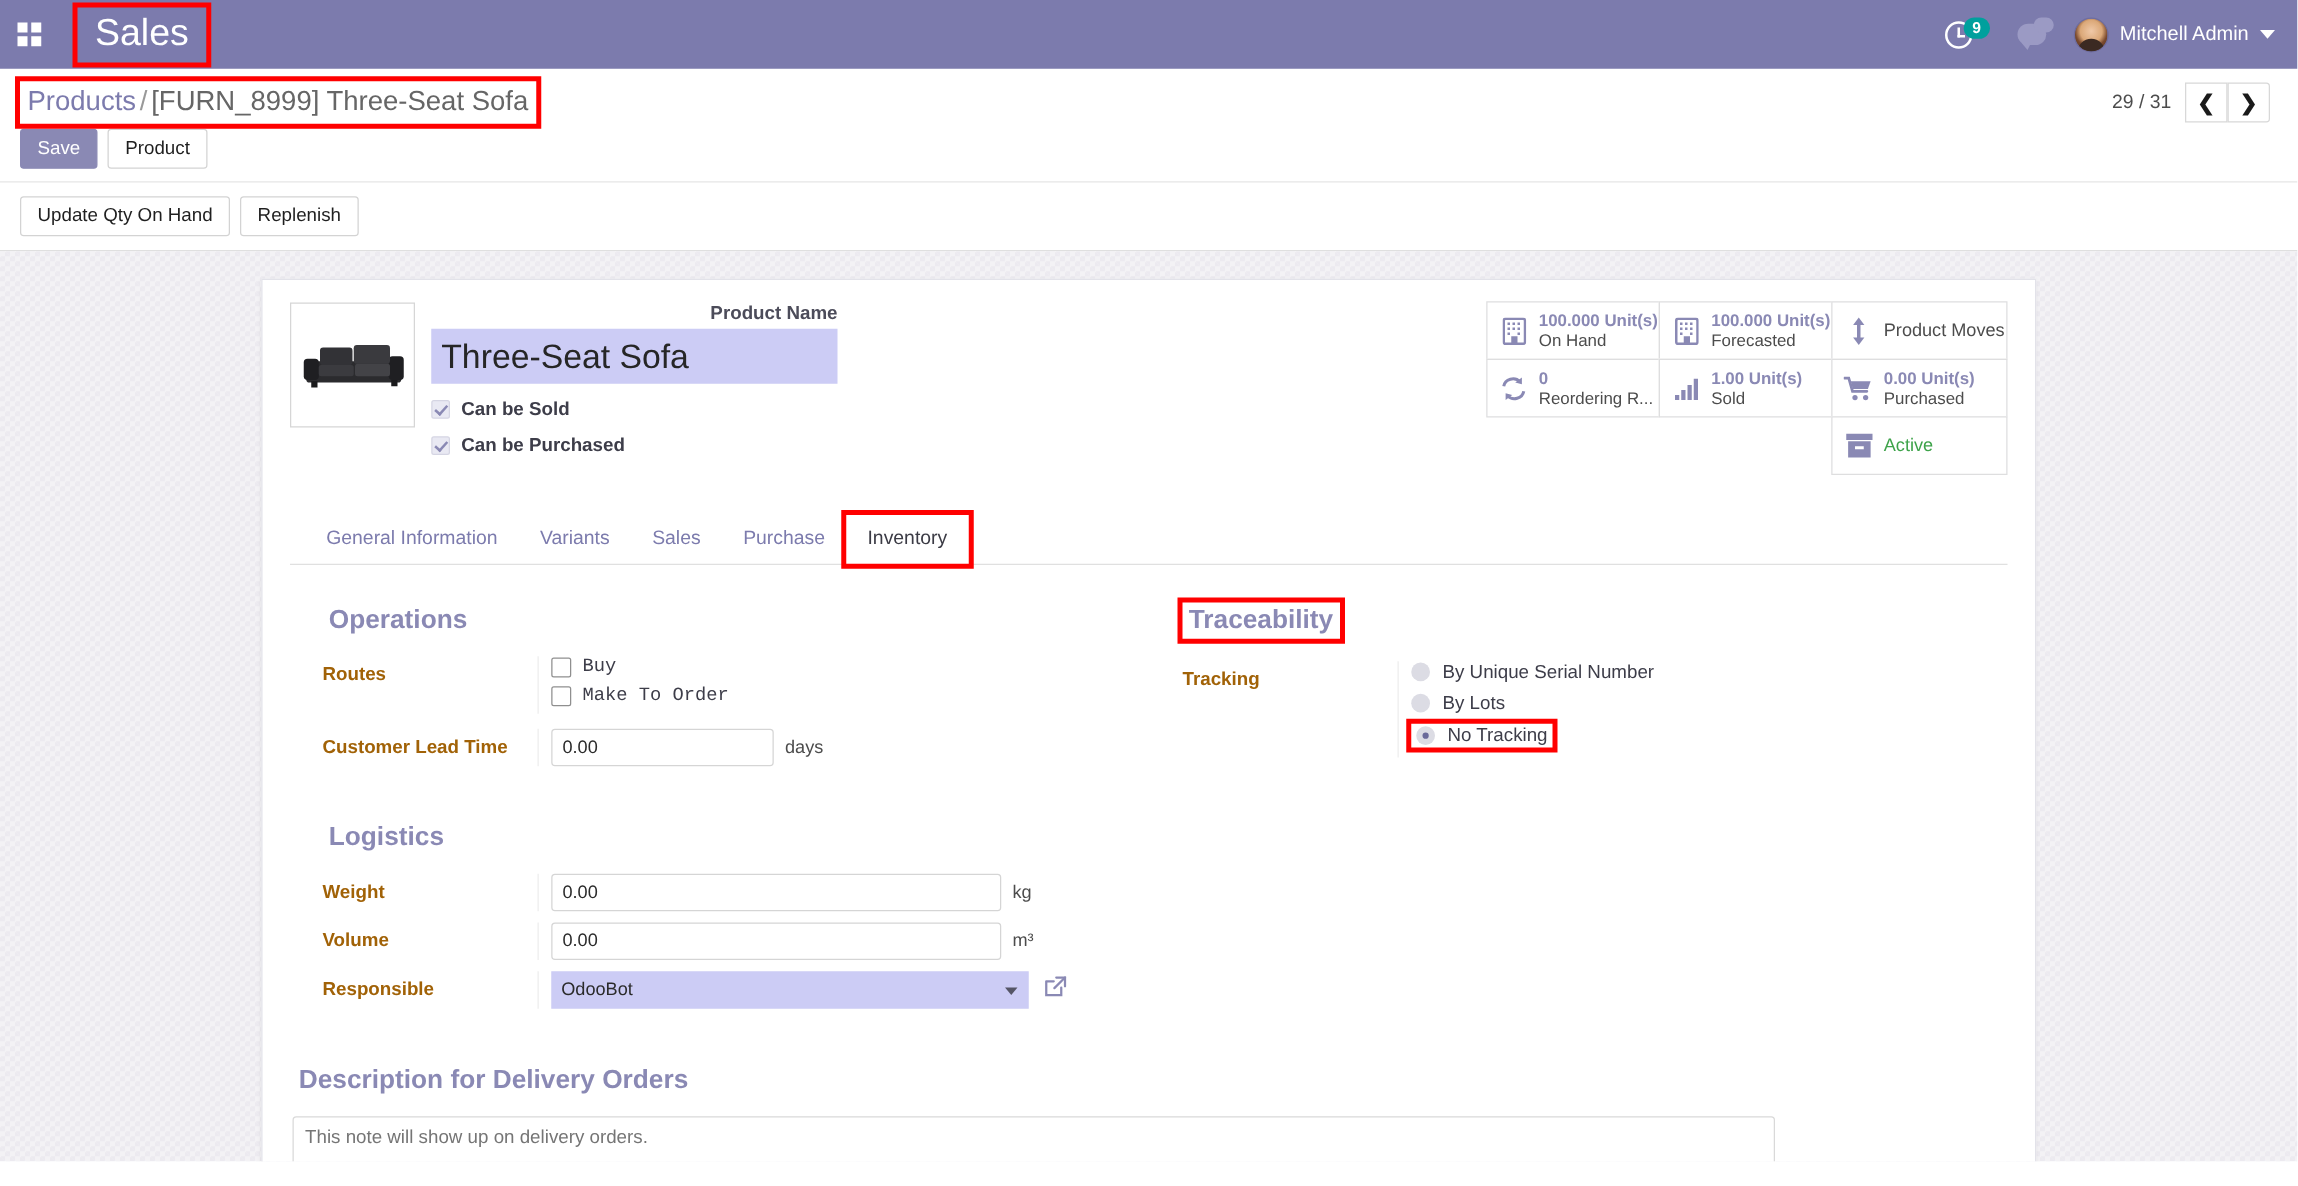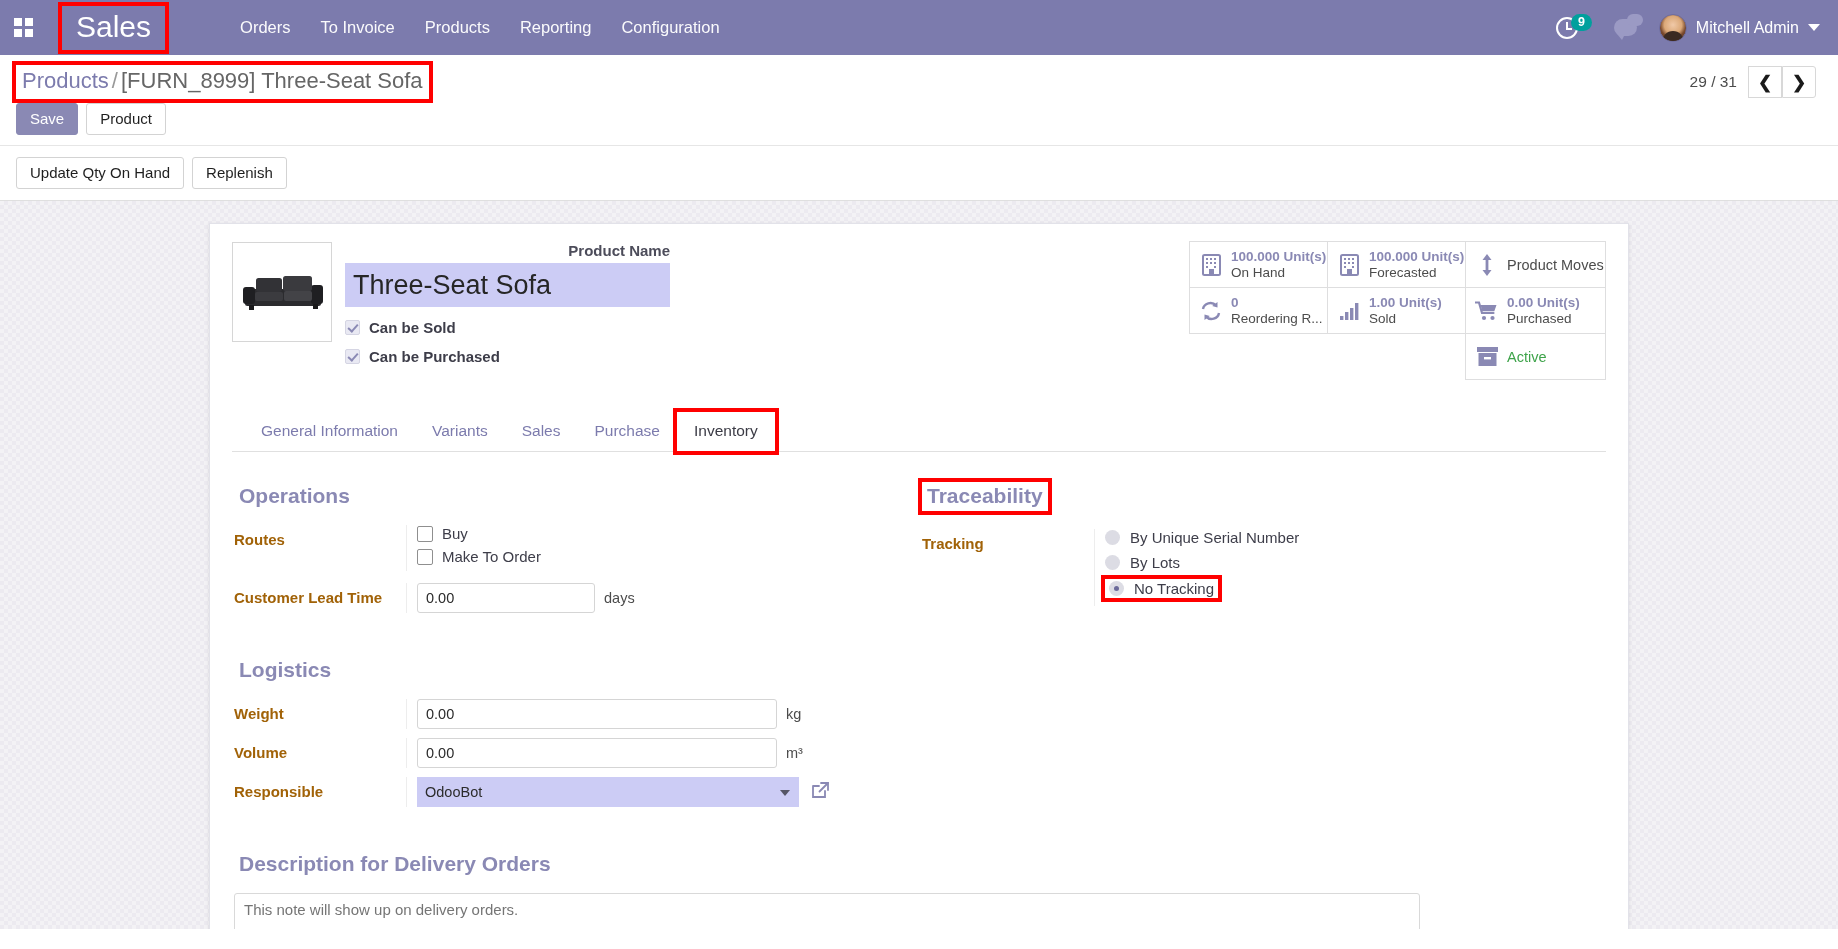--- a/index.html
+++ b/index.html
@@ -314,21 +314,21 @@
   .tab.active {
     color: #3b3b45;
     background: #ffffff;
   }
 
   
   .form-cols {
     display: flex;
     padding-top: 30px;
   }
-  .col-l { width: 640px; padding-left: 2px; }
+  .col-l { width: 640px; padding-left: 2px; margin-left: 24px; }
   .col-r { width: 640px; padding-left: 50px; }
 
   .grp-title {
     font-size: 21px;
     color: #8a89b4;
     font-weight: bold;
     margin: 0 0 14px 0;
     padding: 2px 5px 3px 5px;
     display: inline-block;
     position: relative;
@@ -339,21 +339,21 @@
   .flabel {
     width: 172px;
     font-size: 15px;
     font-weight: bold;
     color: #a16207;
     padding-top: 6px;
     flex: 0 0 auto;
   }
   .fctrl { flex: 1 1 auto; border-left: 1px solid #ededed; padding-left: 10px; }
 
-  .chk-line { display: flex; align-items: center; margin-bottom: 6px; }
+  .chk-line { display: flex; align-items: center; margin-bottom: 6px; font-family: Liberation Mono, monospace; }
   .chk-box {
     width: 16px; height: 16px;
     border: 1px solid #8f8f8f;
     background: #ffffff;
     border-radius: 2px;
     margin-right: 9px;
     flex: 0 0 auto;
     cursor: pointer;
   }
   .chk-txt { font-size: 15px; color: #3d3d49; }
@@ -433,27 +433,20 @@
 <div class="navbar">
   <div class="apps-grid">
     <div class="g">
         <i></i>
         <i></i>
         <i></i>
         <i></i>
       </div>
   </div>
   <div class="brand hl-box">Sales</div>
-  <div class="nav-items">
-    <a>Orders</a>
-    <a>To Invoice</a>
-    <a>Products</a>
-    <a>Reporting</a>
-    <a>Configuration</a>
-  </div>
   <div class="nav-right">
     <div class="act-wrap">
       <div class="act-clock"></div>
       <div class="act-badge">9</div>
     </div>
     <div style="position:relative;">
       <div class="msg-bubble">
           <div class="msg-bubble2"></div>
         </div>
     </div>

